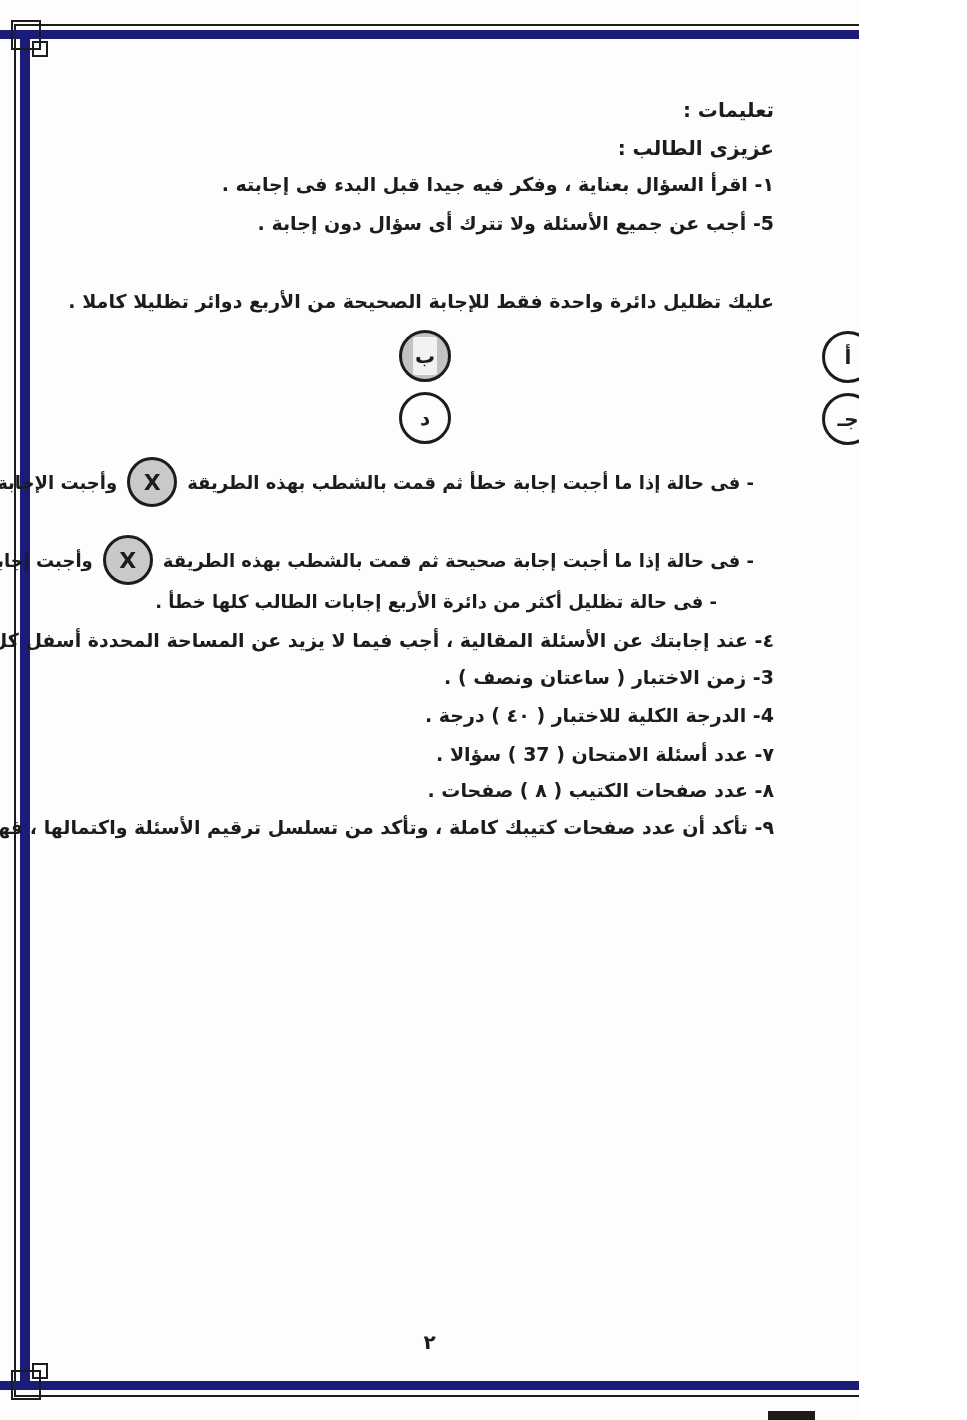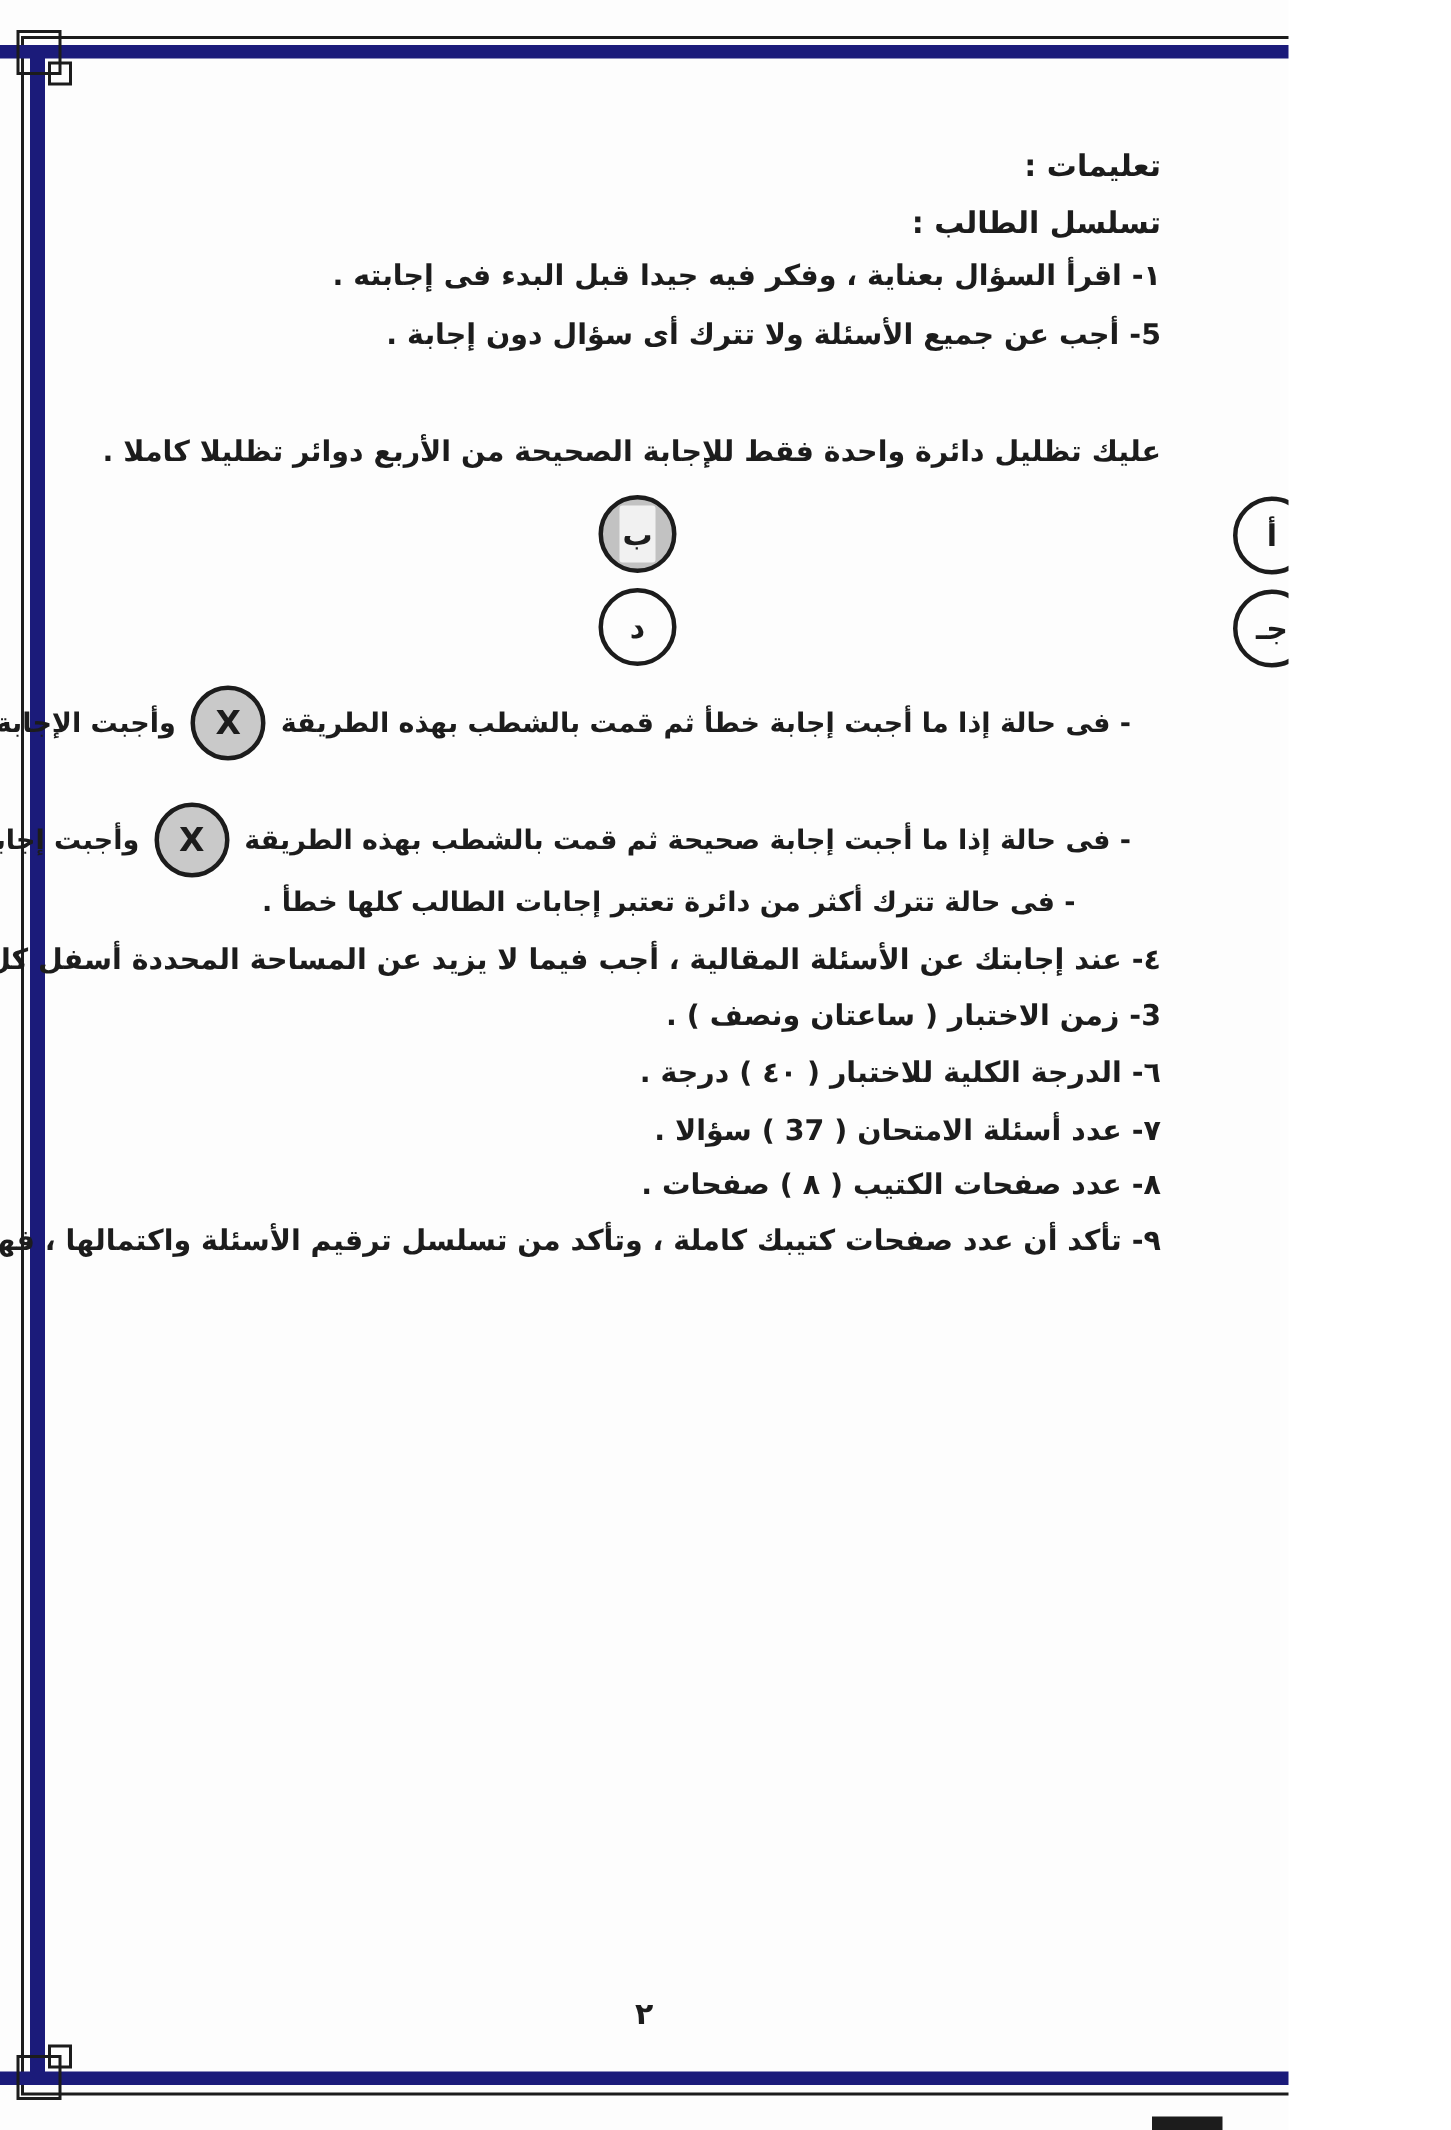--- a/index.html
+++ b/index.html
@@ -103,21 +103,21 @@
     <rect class="thin" x="920" y="42" width="14" height="14"></rect>
     <rect class="thin" x="12" y="1371" width="28" height="28"></rect>
     <rect class="thin" x="33" y="1364" width="14" height="14"></rect>
     <rect class="thin" x="927" y="1371" width="28" height="28"></rect>
     <rect class="thin" x="920" y="1364" width="14" height="14"></rect>
 
     <rect class="ink-fill" x="768" y="1411" width="47" height="9"></rect>
   </svg>
 
   <div class="line title" style="top:98px">تعليمات :</div>
-  <div class="line title" style="top:136px">تسلسل الطالب :</div>
+  <div class="line title" style="top:136px">عزيزى الطالب :</div>
 
   <div class="line" style="top:172px">١- اقرأ السؤال بعناية ، وفكر فيه جيدا قبل البدء فى إجابته .</div>
   <div class="line" style="top:211px">5- أجب عن جميع الأسئلة ولا تترك أى سؤال دون إجابة .</div>
   <div class="line" style="top:289px">عليك تظليل دائرة واحدة فقط للإجابة الصحيحة من الأربع دوائر تظليلا كاملا .</div>
 
   <div class="bubble" style="left:822px;top:331px">
     <span class="inner">أ</span>
   </div>
   <div class="bubble shaded" style="left:399px;top:330px">
     <span class="inner">ب</span>
@@ -138,24 +138,24 @@
   </div>
 
   <div class="strike-row" style="top:535px">
     <span>- فى حالة إذا ما أجبت إجابة صحيحة ثم قمت بالشطب بهذه الطريقة</span>
     <span class="mark-circle">
       <span>X</span>
     </span>
     <span>وأجبت إجابة خطأ تحسب إجابتك خطأ .</span>
   </div>
 
-  <div class="line indent-note" style="top:590px">- فى حالة تترك أكثر من دائرة تعتبر إجابات الطالب كلها خطأ .</div>
+  <div class="line indent-note" style="top:590px">- فى حالة تظليل أكثر من دائرة الأربع إجابات الطالب كلها خطأ .</div>
 
   <div class="line" style="top:628px">٤- عند إجابتك عن الأسئلة المقالية ، أجب فيما لا يزيد عن المساحة المحددة أسفل كل سؤال .</div>
   <div class="line" style="top:665px">3- زمن الاختبار ( ساعتان ونصف ) .</div>
-  <div class="line" style="top:703px">٦- الدرجة الكلية للاختبار ( ٤٠ ) درجة .</div>
+  <div class="line" style="top:703px">4- الدرجة الكلية للاختبار ( ٤٠ ) درجة .</div>
   <div class="line" style="top:742px">٧- عدد أسئلة الامتحان ( 37 ) سؤالا .</div>
   <div class="line" style="top:778px">٨- عدد صفحات الكتيب ( ٨ ) صفحات .</div>
   <div class="line" style="top:815px">٩- تأكد أن عدد صفحات كتيبك كاملة ، وتأكد من تسلسل ترقيم الأسئلة واكتمالها ، فهى مسئوليتك .</div>
 
   <div class="page-number">٢</div>
 
 </div>
 
 </body></html>

